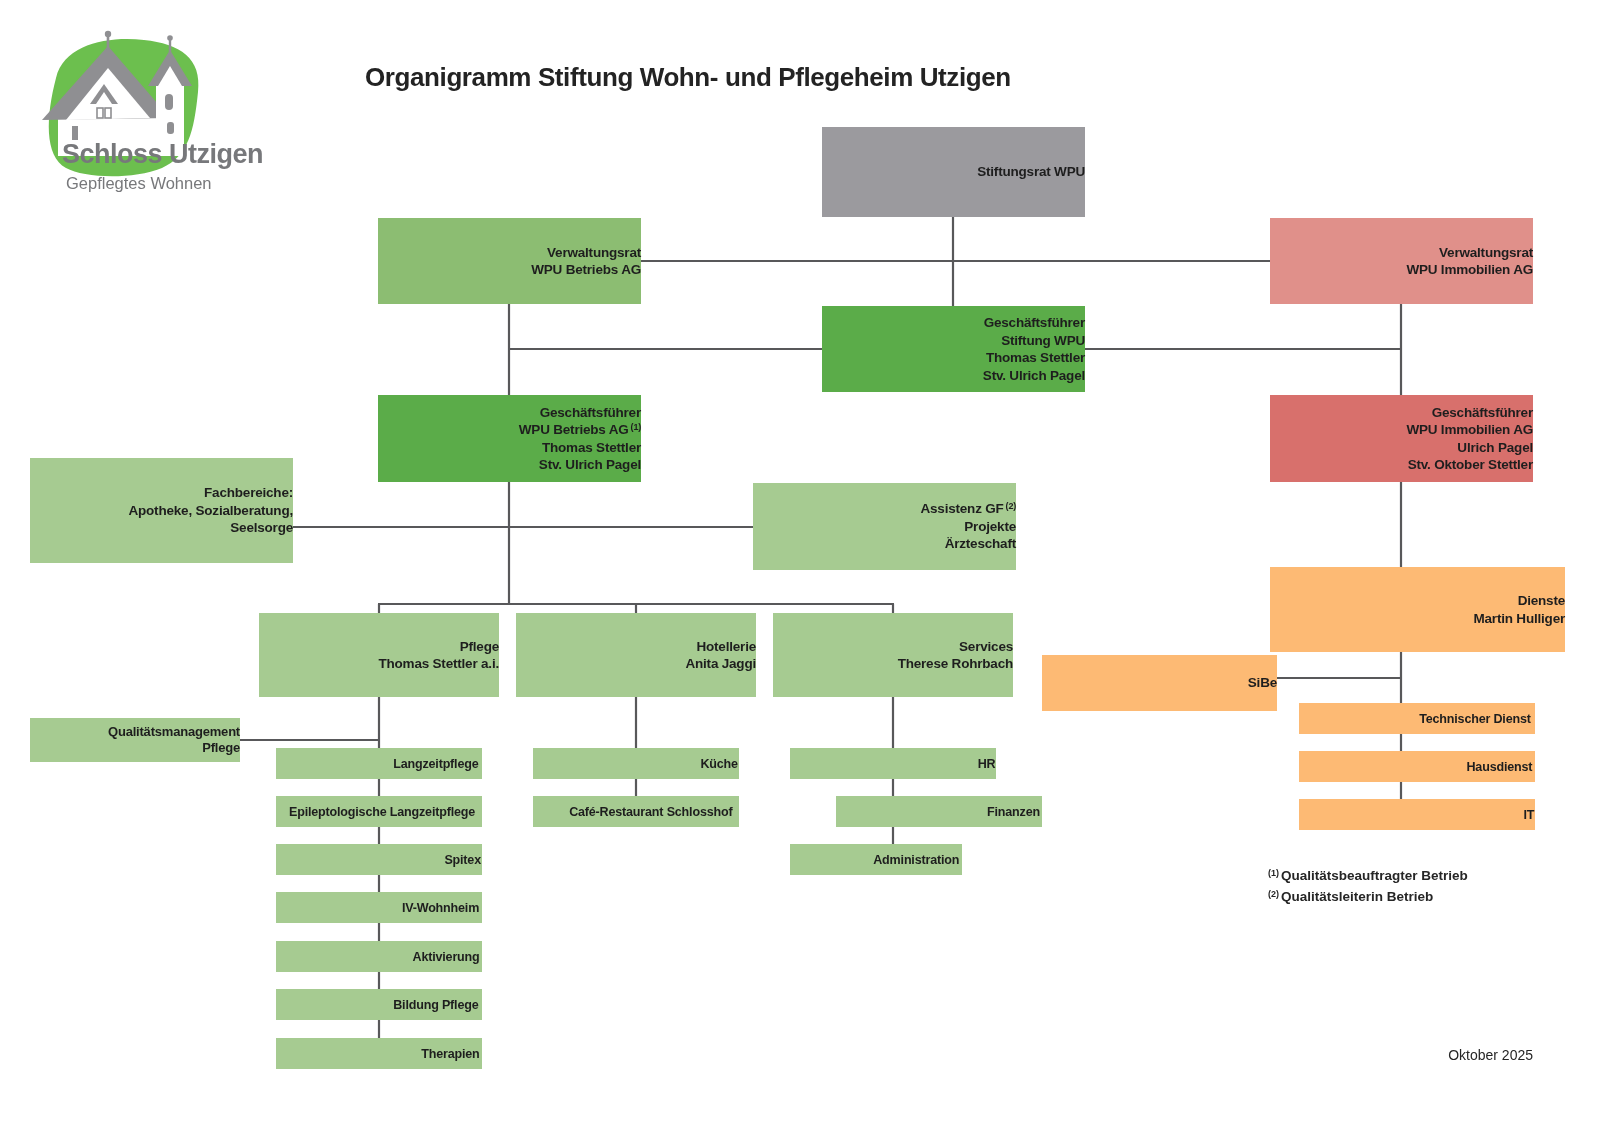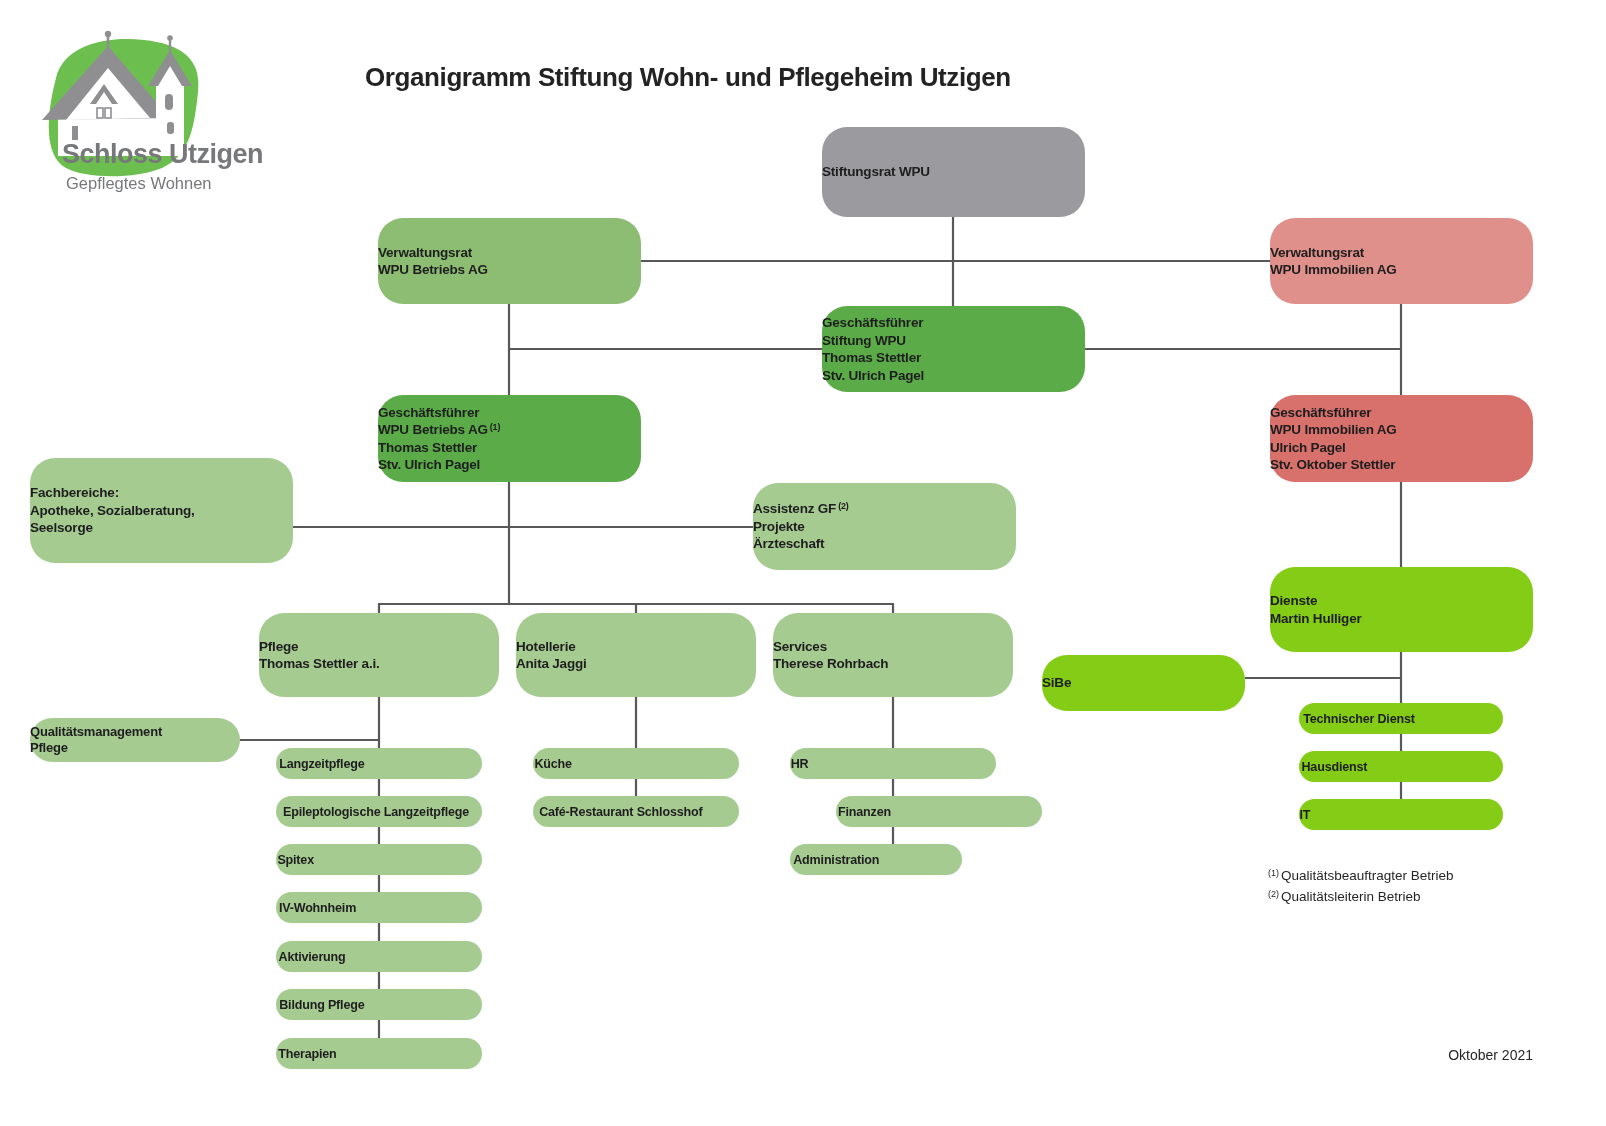--- a/index.html
+++ b/index.html
@@ -1,38 +1,38 @@
 <!DOCTYPE html>
 <html><head>
 <meta charset="utf-8">
 <style>
   html,body{margin:0;padding:0;background:#fff;}
   #page{position:relative;width:1606px;height:1126px;background:#ffffff;overflow:hidden;
         font-family:"Liberation Sans","DejaVu Sans",sans-serif;color:#222;}
   #wires{position:absolute;left:0;top:0;z-index:1;}
-  .box{position:absolute;z-index:2;display:flex;flex-direction:column;align-items:flex-start;
+  .box{position:absolute;z-index:2;display:flex;flex-direction:column;align-items:flex-end;
        justify-content:center;text-align:center;font-weight:bold;font-size:13.5px;
-       line-height:17.5px;color:#1e1e1e;letter-spacing:-0.2px;border-radius:25px;}
+       line-height:17.5px;color:#1e1e1e;letter-spacing:-0.2px;}
   .bl{display:flex;align-items:flex-start;justify-content:center;}
   .supmark{font-size:9px;font-weight:bold;position:relative;top:-2px;margin-left:2px;}
   .sub span.cond{display:inline-block;transform:scaleX(0.93);white-space:nowrap;}
   .c-gray{background:#9b9a9e;}
   .c-green-mid{background:#8cbd72;}
   .c-green-dark{background:#5bac49;}
   .c-green-light{background:#a6cb91;}
   .c-red-mid{background:#e0908a;}
   .c-red-dark{background:#d8706c;}
-  .c-red-light{background:#84cc16;}
+  .c-red-light{background:#fdba74;padding-left:32px;}
   #title{position:absolute;left:365px;top:62px;z-index:2;font-size:26px;font-weight:bold;
          color:#232323;letter-spacing:-0.4px;white-space:nowrap;}
   #logo{position:absolute;left:28px;top:26px;width:250px;height:180px;z-index:2;}
   #logo .name{position:absolute;left:34px;top:113px;font-size:27px;font-weight:bold;
               color:#77787b;letter-spacing:-0.5px;white-space:nowrap;}
   #logo .tagline{position:absolute;left:38px;top:148px;font-size:16.5px;color:#77787b;white-space:nowrap;}
-  .footnotes{position:absolute;left:1268px;top:866px;z-index:2;font-size:13.5px;color:#262626;line-height:19px;}
+  .footnotes{position:absolute;left:1268px;top:866px;z-index:2;font-size:13.5px;color:#262626;line-height:19px;font-weight:bold;}
   .fnsup{font-size:9px;position:relative;top:-4px;margin-right:2px;}
   #datestamp{position:absolute;left:1400px;top:1047px;width:133px;text-align:right;z-index:2;
              font-size:14px;color:#262626;}
 </style>
 </head>
 <body>
 
 <div id="page">
 
   <svg id="wires" width="1606" height="1126">
@@ -227,15 +227,15 @@
     </div>
   <div class="box sub c-red-light" style="left:1299px;top:799px;width:204px;height:31px">
       <span class="cond">IT</span>
     </div>
 
   <div class="footnotes">
     <div class="fn"><span class="fnsup">(1)</span><span>Qualitätsbeauftragter Betrieb</span></div>
     <div class="fn"><span class="fnsup">(2)</span><span>Qualitätsleiterin Betrieb</span></div>
   </div>
 
-  <div id="datestamp">Oktober 2021</div>
+  <div id="datestamp">Oktober 2025</div>
 
 </div>
 
 </body></html>

